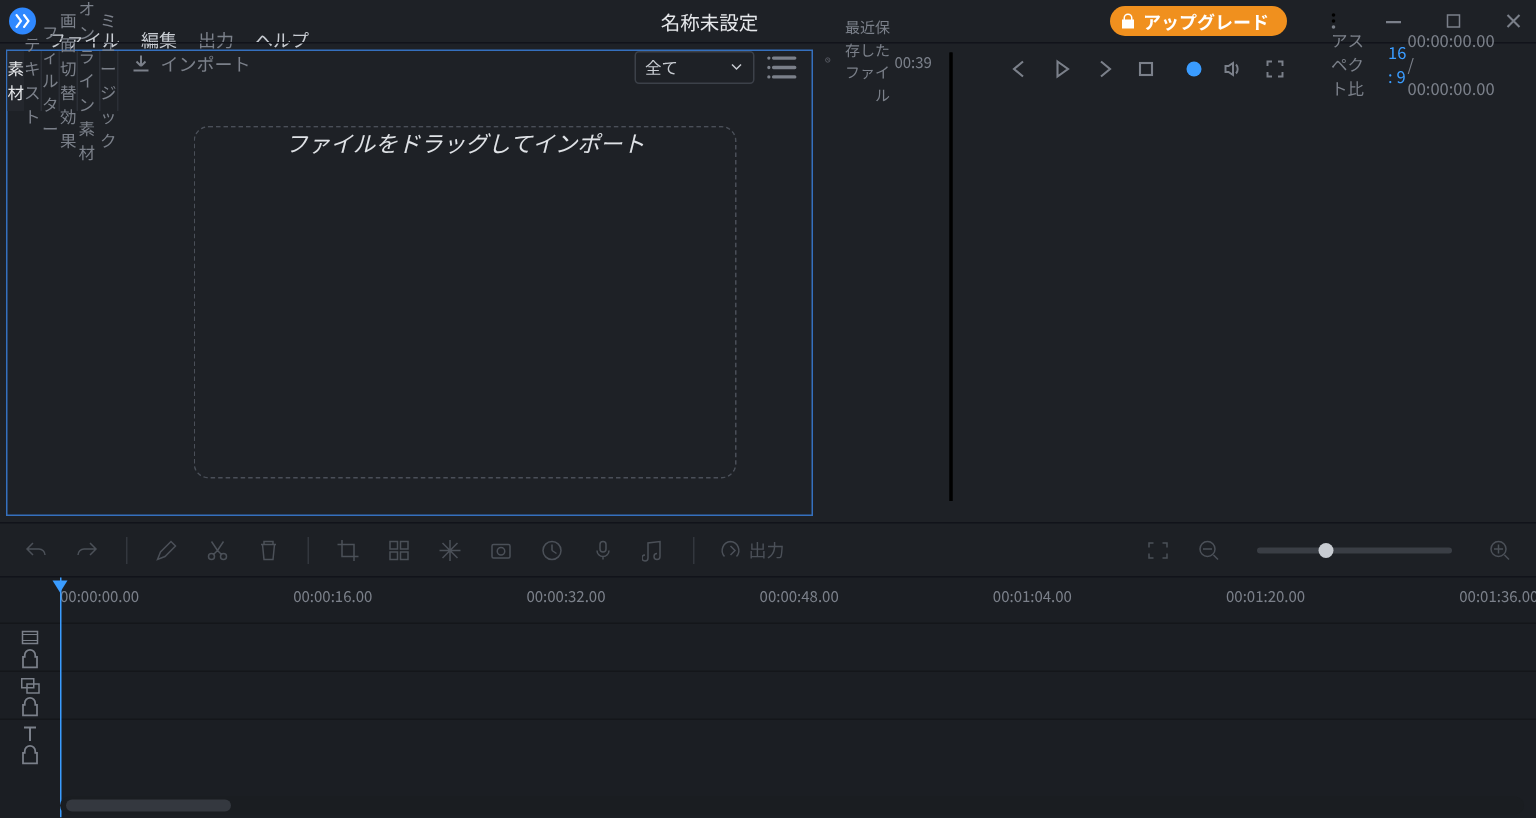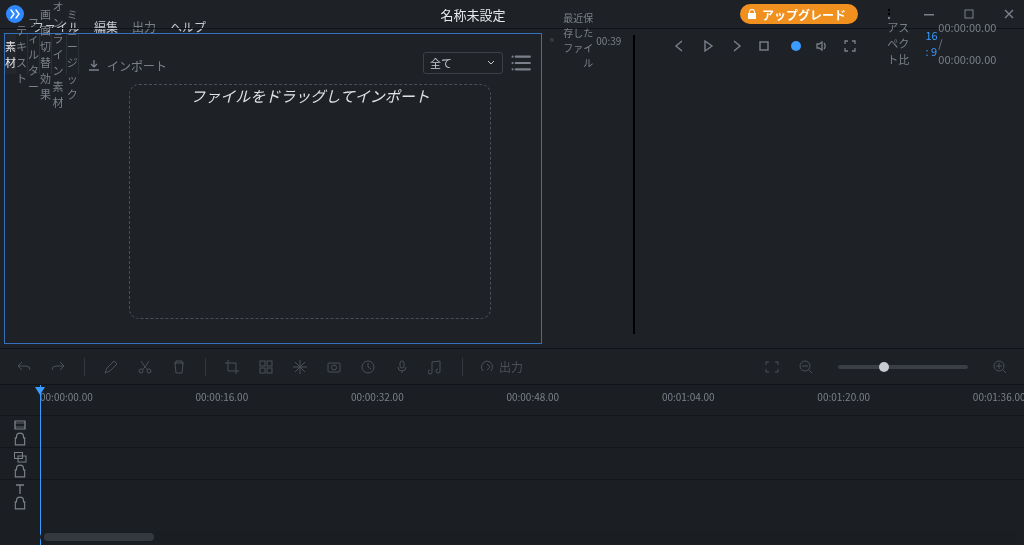--- a/index.html
+++ b/index.html
@@ -32,21 +32,21 @@
 
   
   .upper{flex:0 0 320px;display:flex;border-top:1px solid #11131a;}
 
   
   .left-panel{flex:0 0 538px;border:1px solid #3570be;margin:4px 6px 4px 4px;display:flex;background:var(--bg);}
   .side-tabs{flex:0 0 74px;display:flex;flex-direction:row;}
   .side-tabs div{display:flex;align-items:center;justify-content:center;height:40px;font-size:11px;color:var(--text-dim);border-right:1px solid #2b2f36;}
   .side-tabs div.active{color:#e6e8eb;background:#24272d;border-right:none;}
   .left-body{flex:1;display:flex;flex-direction:column;}
-  .left-top{height:40px;display:flex;align-items:flex-end;padding:0 8px;}
+  .left-top{height:40px;display:flex;align-items:flex-start;padding:0 8px;}
   .import-btn{display:flex;align-items:center;gap:6px;color:var(--text-dim);font-size:12px;}
   .import-btn svg{width:14px;height:14px;}
   .filter-select{margin-left:auto;height:22px;width:80px;border:1px solid var(--border);border-radius:3px;display:flex;align-items:center;padding:0 6px;color:var(--text);font-size:11px;justify-content:space-between;}
   .filter-select svg{width:10px;height:10px;}
   .list-view-btn{width:22px;height:22px;display:flex;align-items:center;justify-content:center;margin-left:8px;color:var(--text-dim);}
   .drop-area{flex:1;margin:10px 50px 24px 50px;border:1px dashed #4a4f58;border-radius:10px;display:flex;justify-content:center;color:#dfe2e6;font-size:15px;font-style:italic;}
 
   
   .preview-panel{flex:1;display:flex;flex-direction:row;padding:4px 8px 6px 2px;}
   .recent-save{text-align:right;font-size:10px;color:var(--text-dim);height:14px;display:flex;align-items:center;justify-content:flex-end;gap:3px;}

